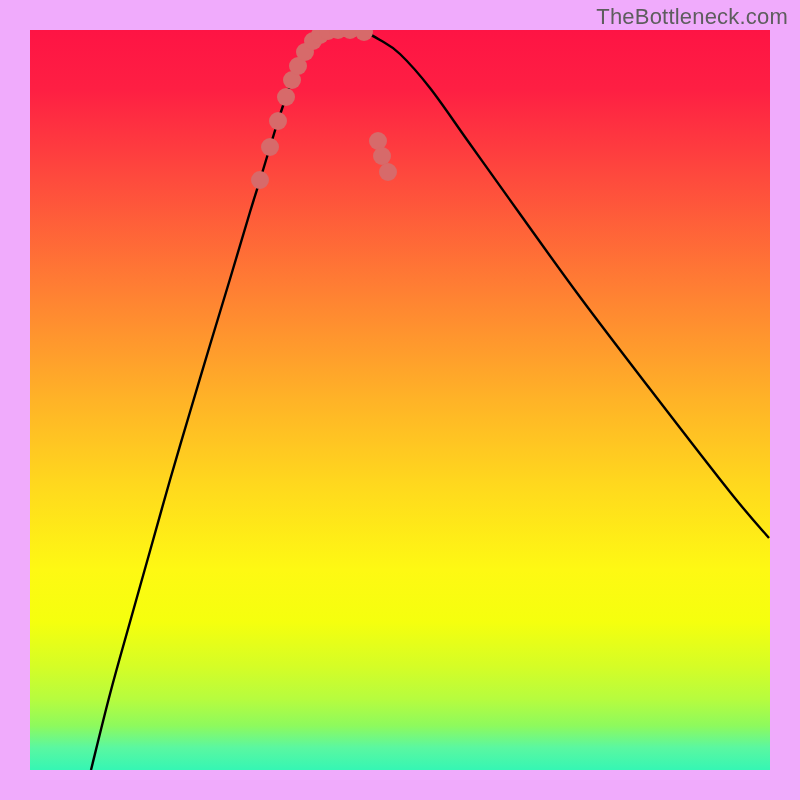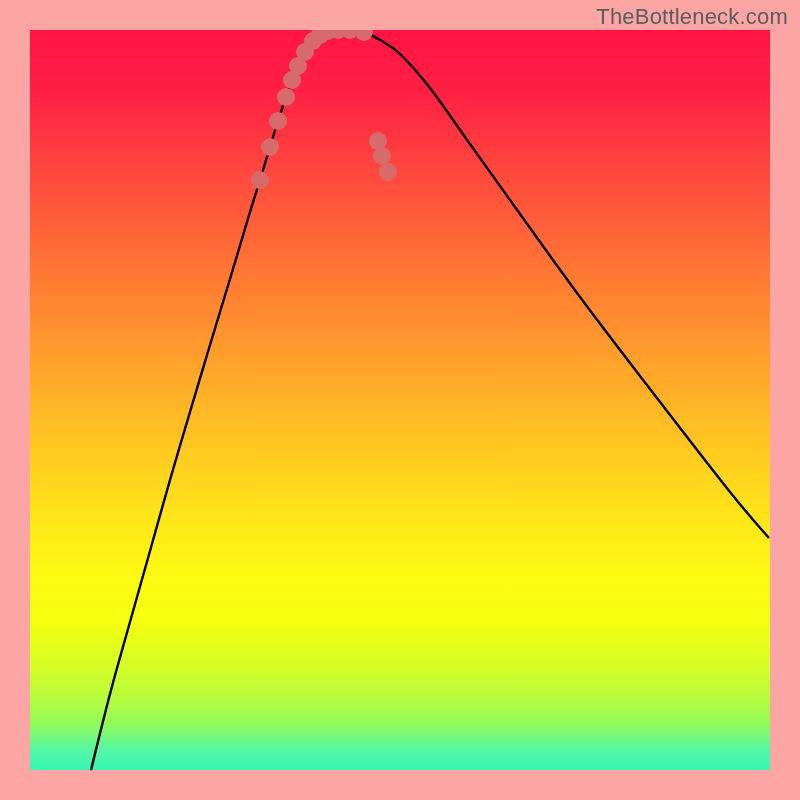--- a/index.html
+++ b/index.html
@@ -8,21 +8,21 @@
     width: 800px;
     height: 800px;
     background: #000;
     overflow: hidden;
     font-family: Arial, Helvetica, sans-serif;
   }
   .frame {
     position: relative;
     width: 800px;
     height: 800px;
-    background: #fca5a5;
+    background: #f0abfc;
   }
   .attribution {
     position: absolute;
     top: 4px;
     right: 12px;
     font-size: 22px;
     color: #5d5d5d;
     font-weight: 500;
     letter-spacing: 0.2px;
   }

